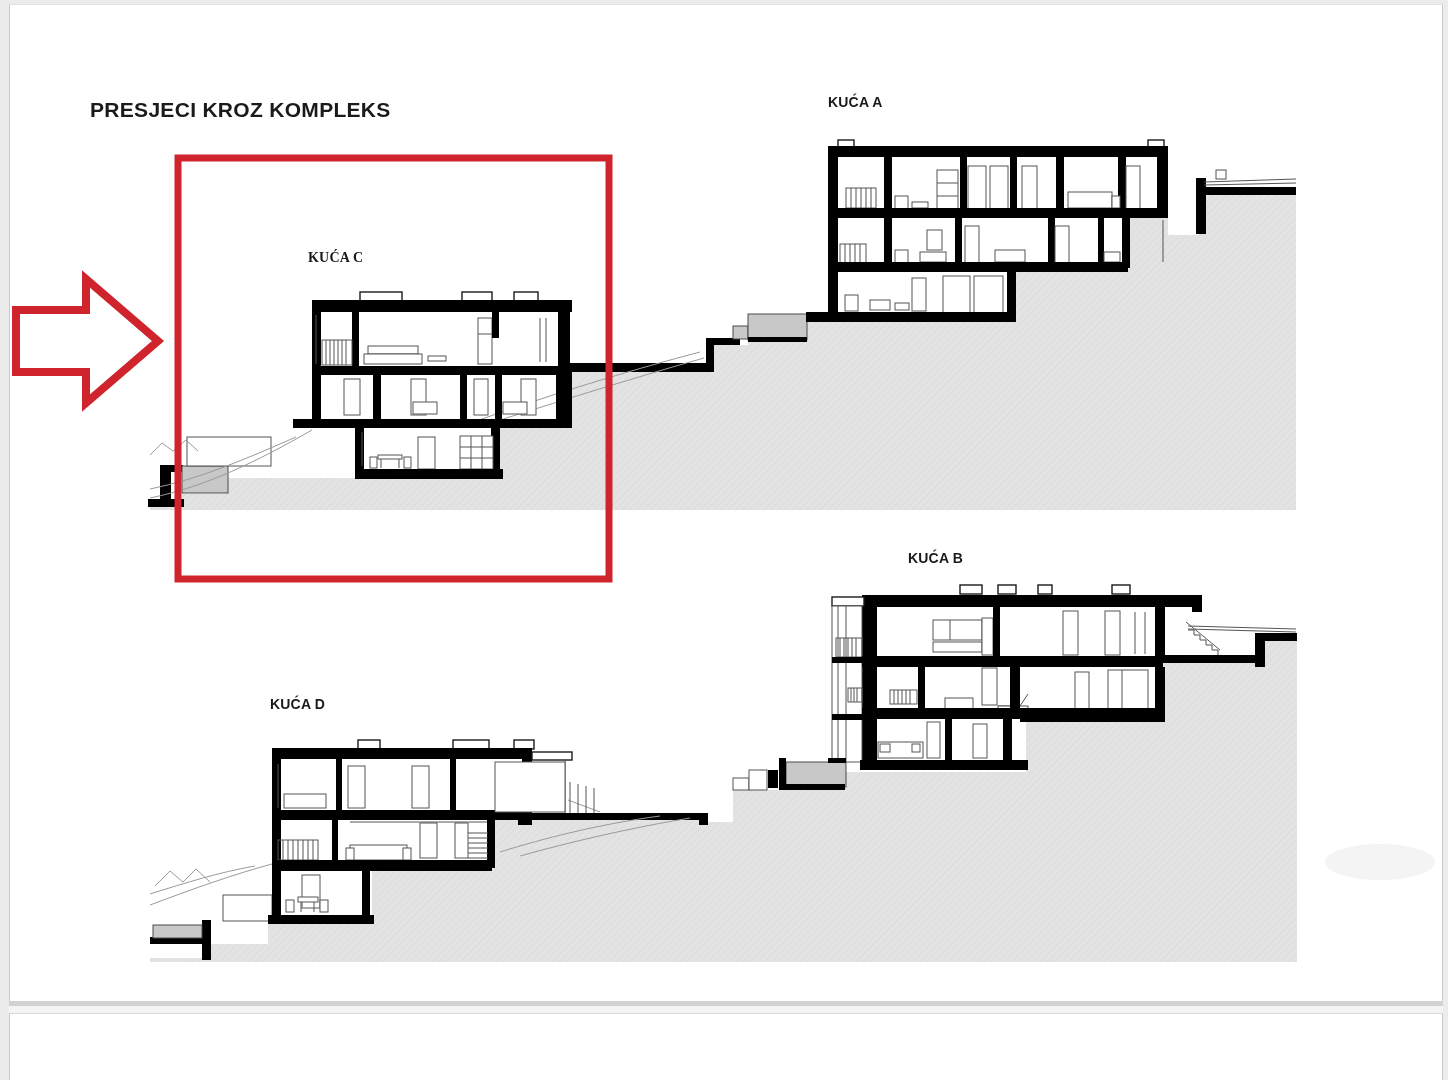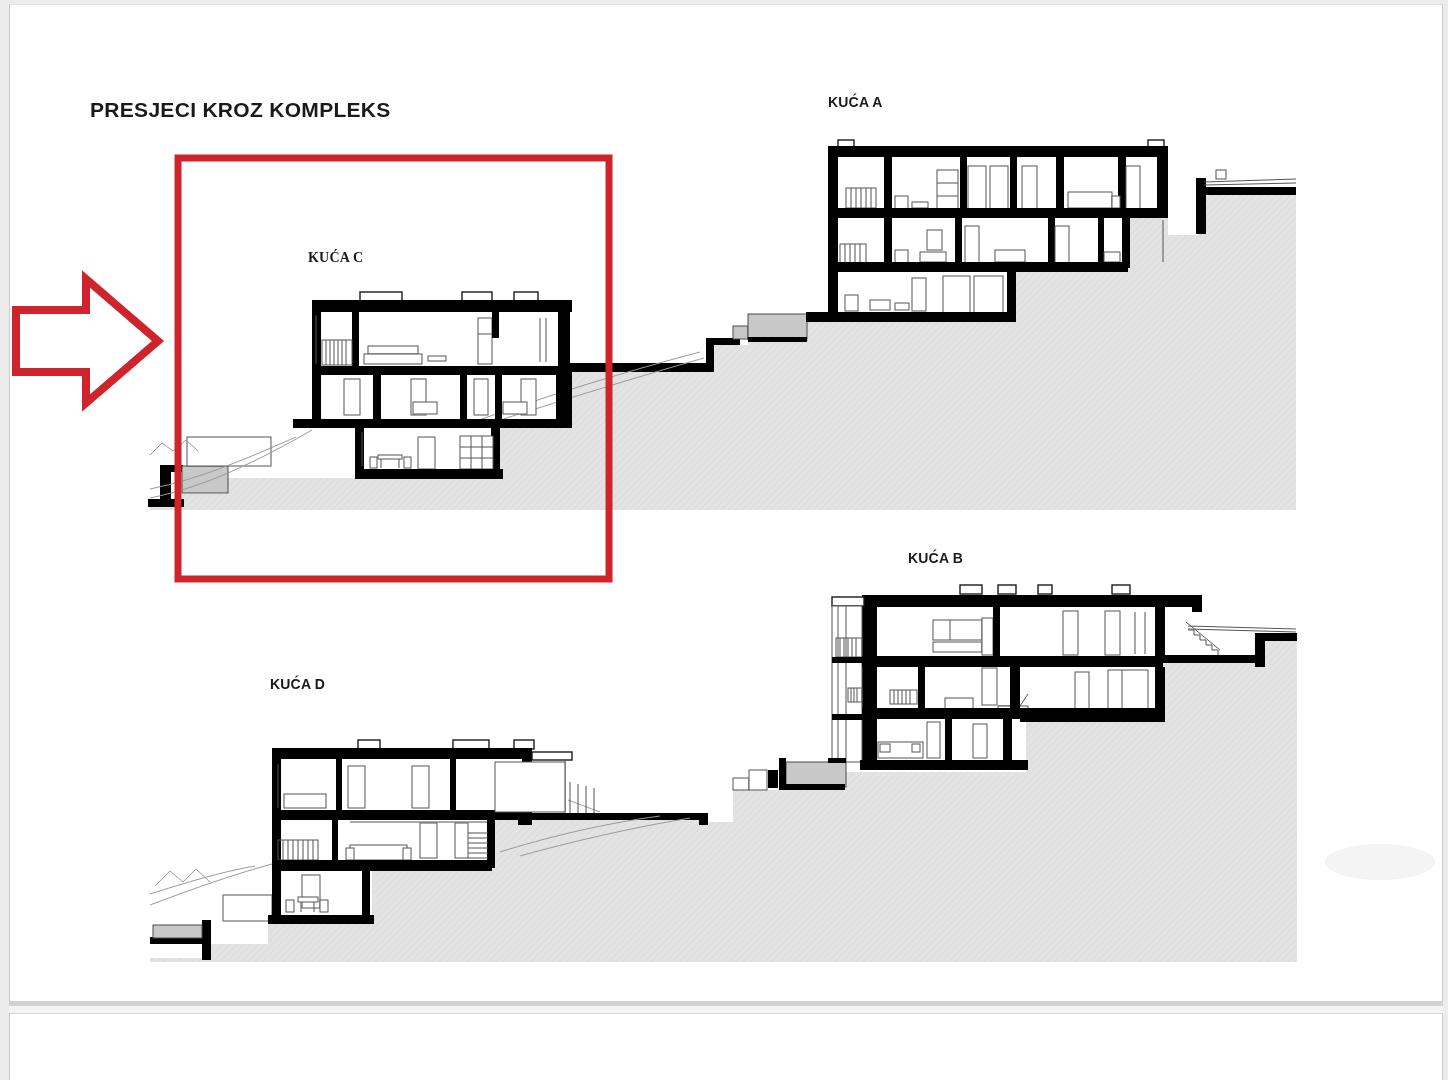--- a/index.html
+++ b/index.html
@@ -36,21 +36,21 @@
     color:var(--c-label_ink,#1a1a1a);
     margin-top:40px;
   }
   .house-label{
     position:absolute;font-size:14px;font-weight:bold;letter-spacing:.2px;
     color:var(--c-label_ink,#1a1a1a);
   }
   .lbl-a{left:828px;top:94px;}
   .lbl-c{left:308px;top:250px;font-family:Liberation Serif, serif;}
   .lbl-b{left:864px;top:550px;margin-left:44px;}
-  .lbl-d{left:270px;top:676px;}
+  .lbl-d{left:270px;top:696px;}
   
   .ink{fill:var(--c-drawing_ink,#000);}
   .hatch-area{fill:url(#hatchpat);}
   .greyblock{fill:var(--c-block_grey,#c8c8c8);stroke:#4a4a4a;stroke-width:1;}
   .outline{fill:#fff;stroke:#1a1a1a;stroke-width:1.4;}
   .thin{fill:none;stroke:#555;stroke-width:1;}
   .thin-w{fill:#fff;stroke:#555;stroke-width:1;}
   .contour{fill:none;stroke:#9a9a9a;stroke-width:1;}
   .red-box{fill:none;stroke:var(--c-accent_red,#d0242c);stroke-width:7;}
   .red-arrow{fill:#fff;stroke:var(--c-accent_red,#d0242c);stroke-width:8;stroke-linejoin:miter;}

